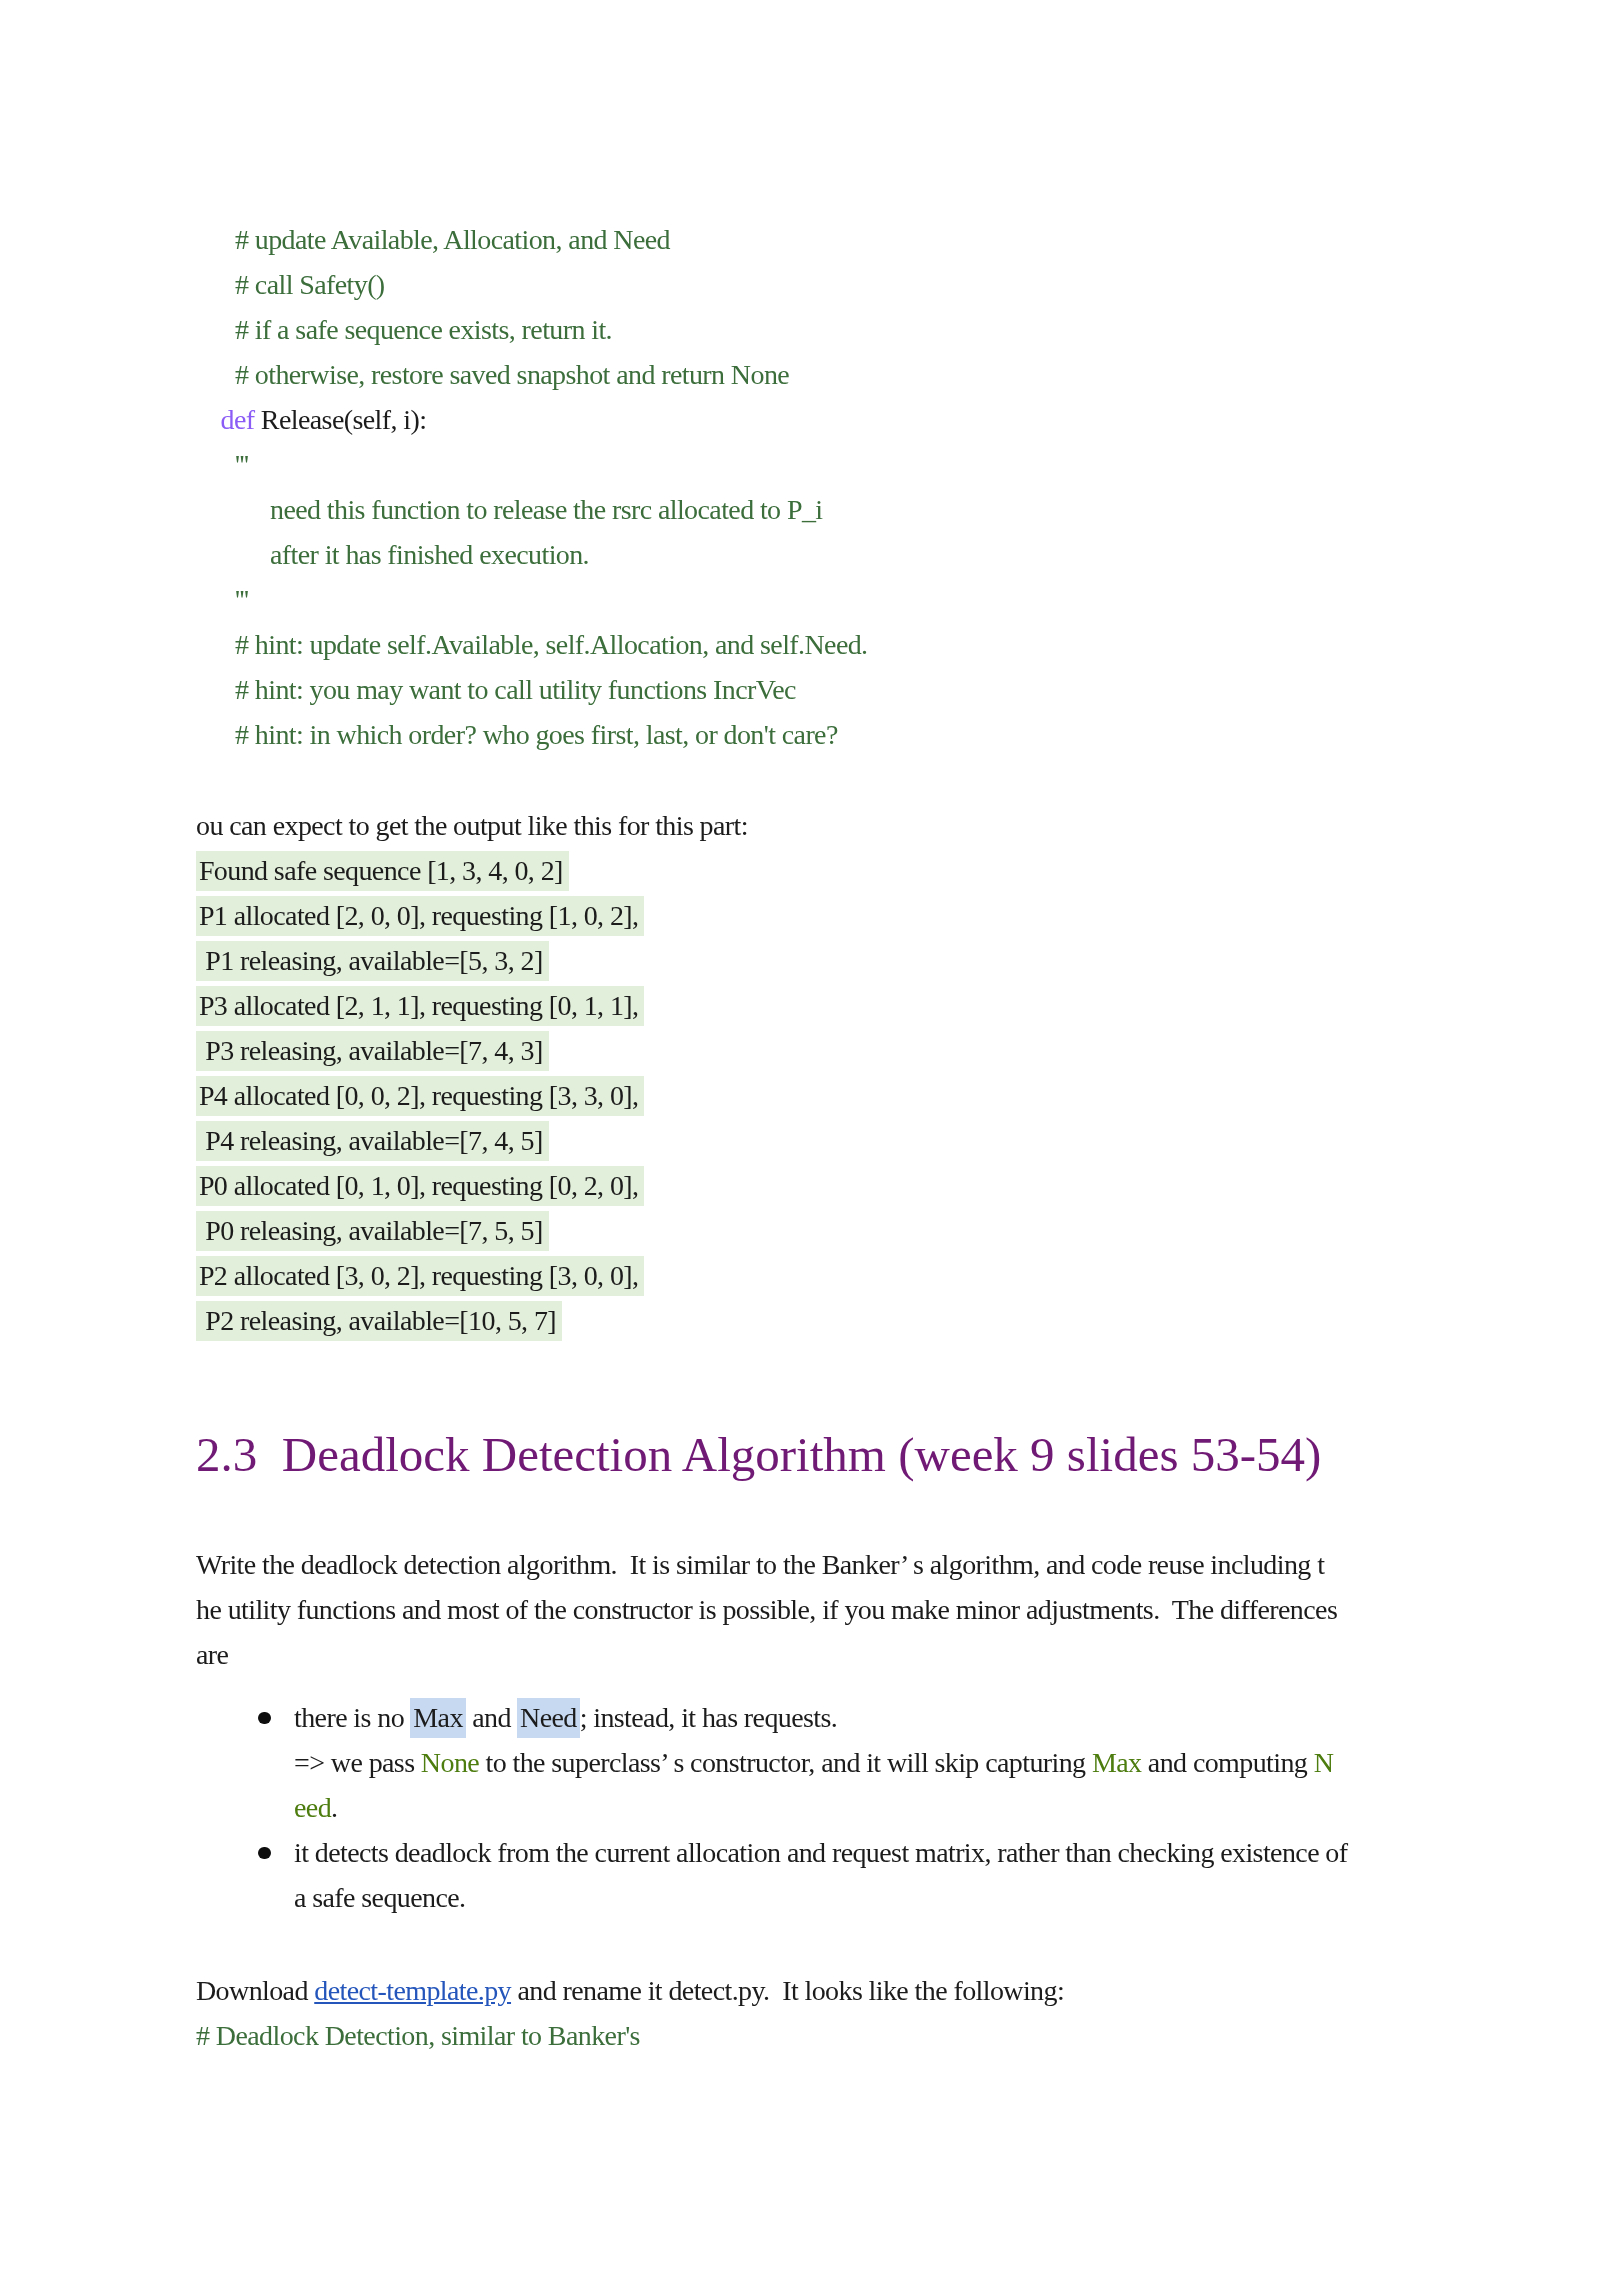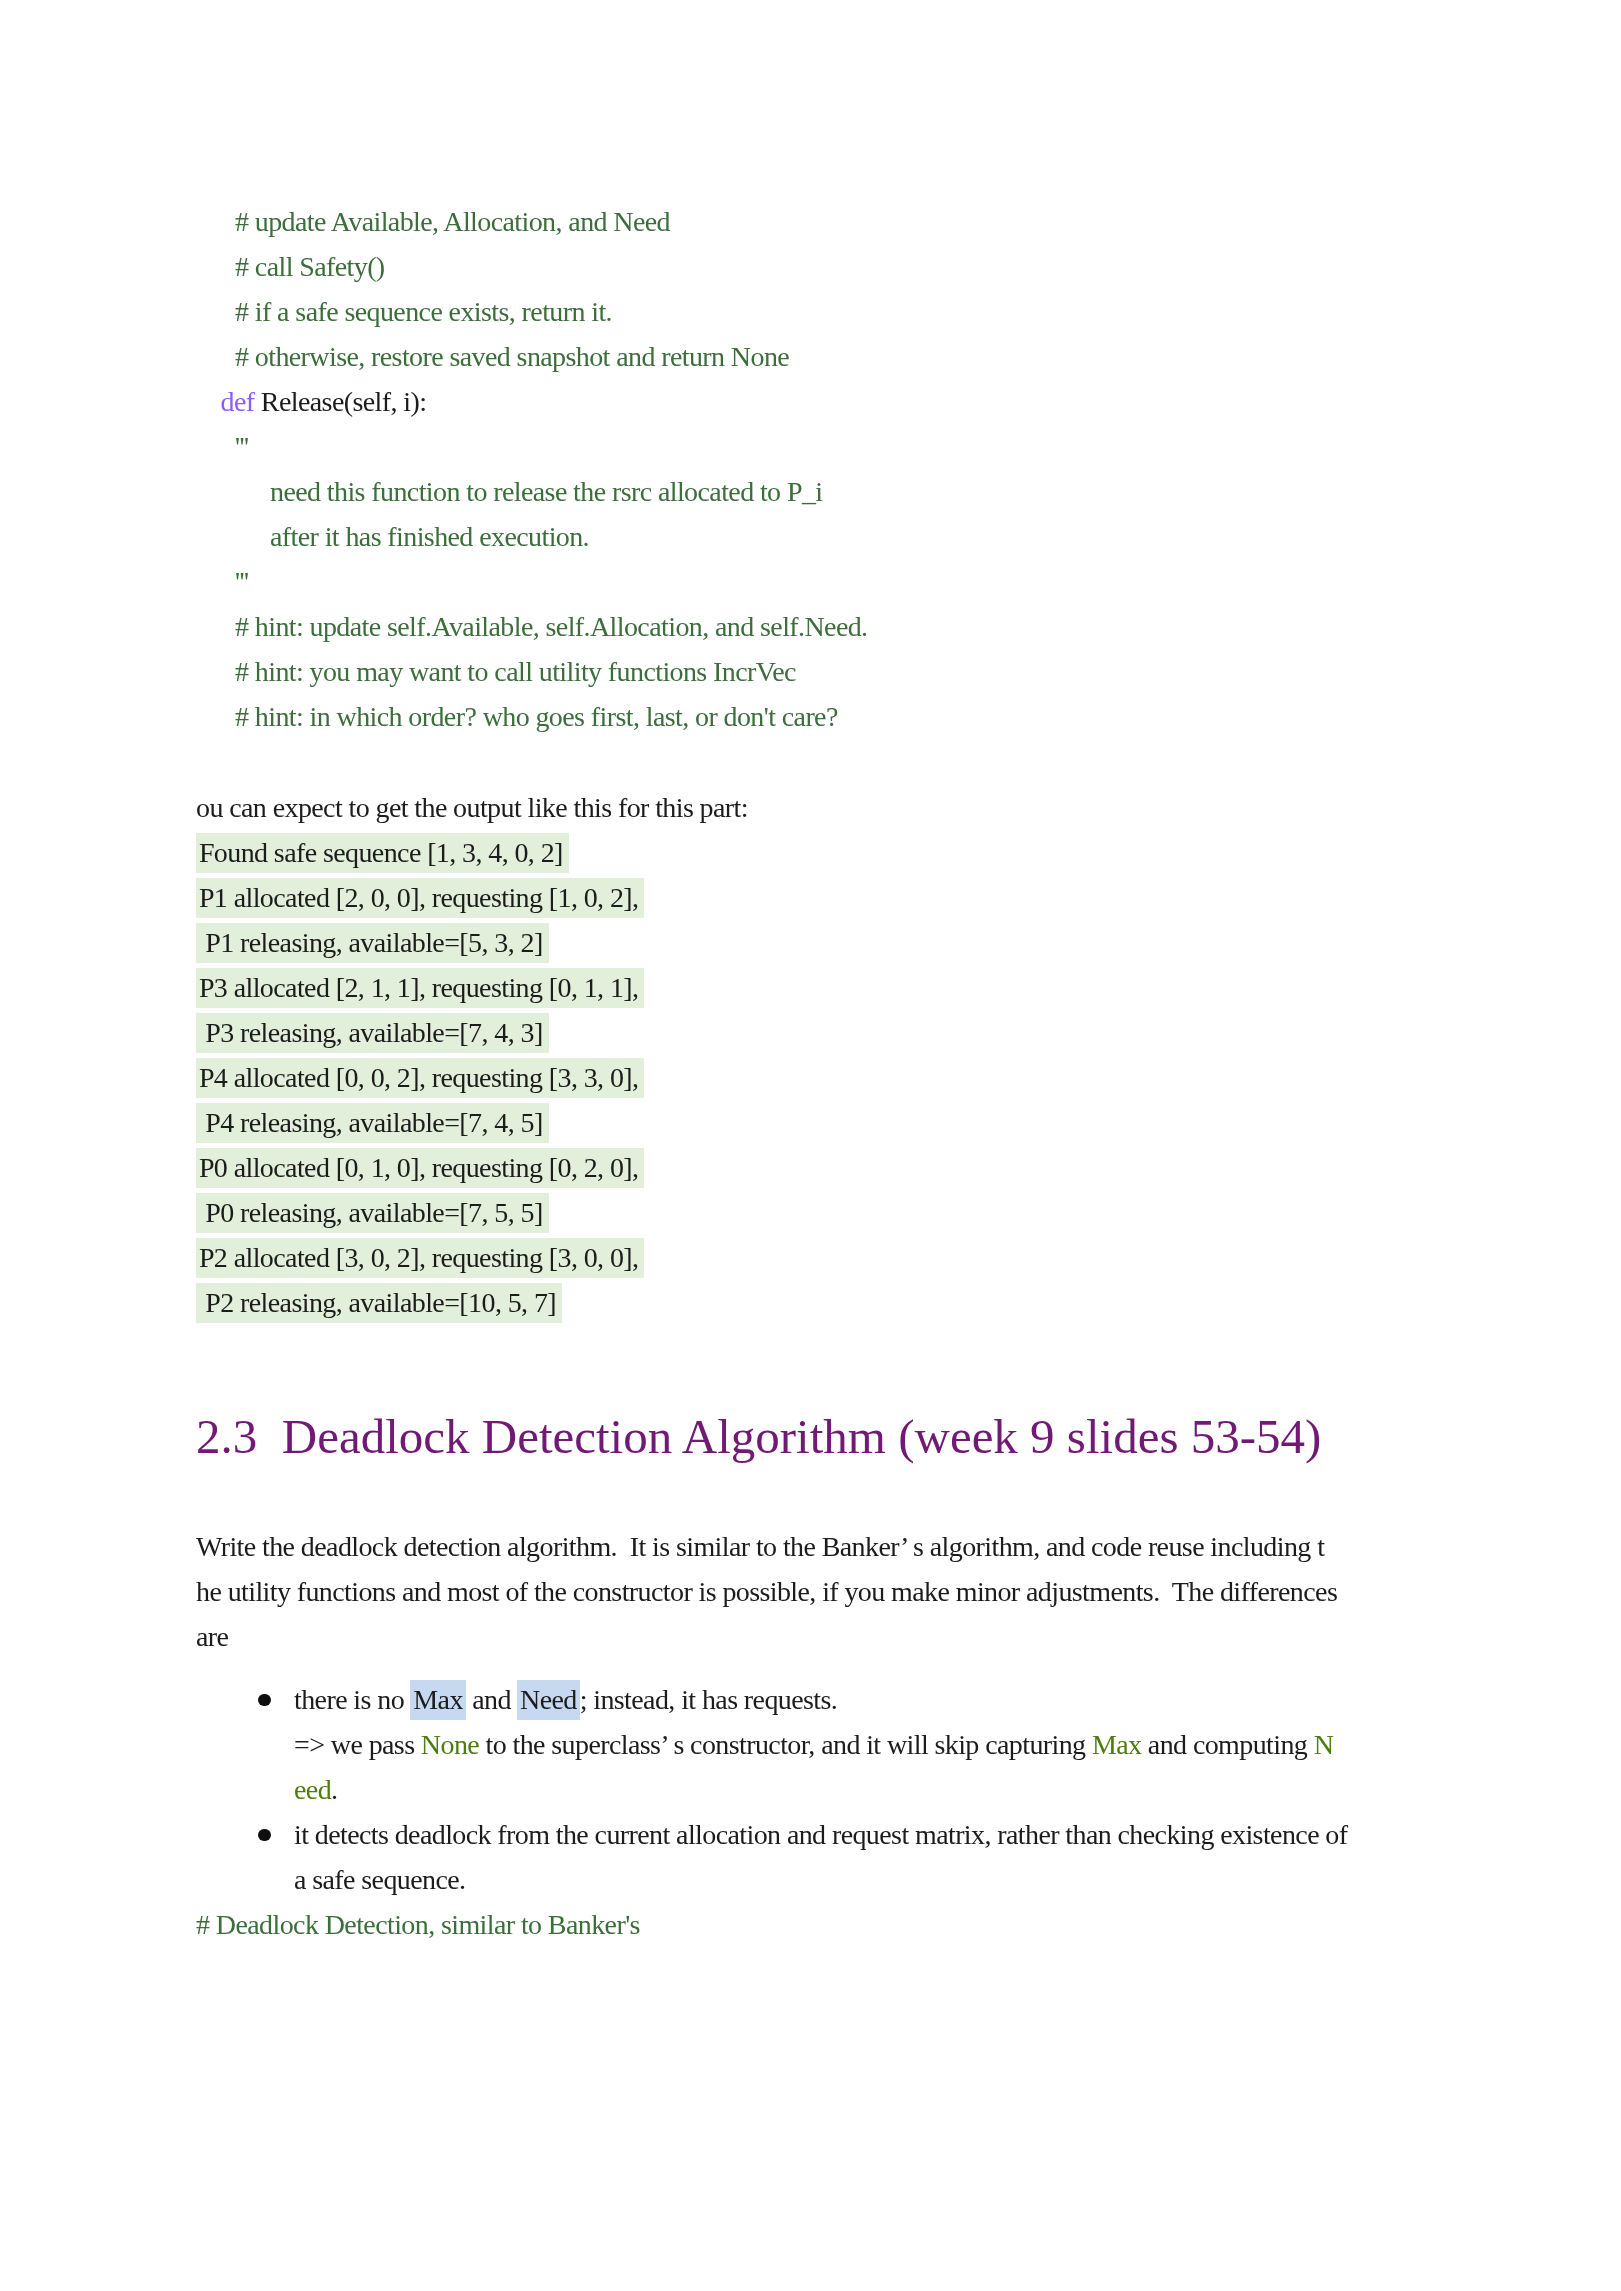--- a/index.html
+++ b/index.html
@@ -3,21 +3,21 @@
 <meta charset="utf-8">
 <style>
   html,body{margin:0;padding:0;background:#ffffff;}
   .page{
     position:relative;
     width:1621px;height:2292px;
     background:#ffffff;overflow:hidden;
     font-family:"Liberation Serif","DejaVu Serif",serif;
     color:#1c1c1c;
   }
-  .content{position:absolute;left:196px;top:199px;width:1245px;}
+  .content{position:absolute;left:196px;top:217px;width:1245px;}
   .line{
     font-size:28px;line-height:45px;letter-spacing:-0.6px;
     white-space:pre;color:#1c1c1c;
   }
   
   .ind-def{padding-left:24.5px;}
   .ind-comment{padding-left:39px;}
   .ind-doc{padding-left:74px;}
   
   .seg-plain{color:#1c1c1c;}
@@ -92,18 +92,21 @@
       </div>
 
     <div class="block-bullets">
         <div class="line bullet-line"><span class="seg-plain">there is no </span><span class="seg-hl-blue">Max</span><span class="seg-plain"> and </span><span class="seg-hl-blue">Need</span><span class="seg-plain">; instead, it has requests.</span><span class="bullet-dot"></span></div>
         <div class="line bullet-cont"><span class="seg-plain">=&gt; we pass </span><span class="seg-ref">None</span><span class="seg-plain"> to the superclass’ s constructor, and it will skip capturing </span><span class="seg-ref">Max</span><span class="seg-plain"> and computing </span><span class="seg-ref">N</span></div>
         <div class="line bullet-cont"><span class="seg-ref">eed</span><span class="seg-plain">.</span></div>
         <div class="line bullet-line"><span class="seg-plain">it detects deadlock from the current allocation and request matrix, rather than checking existence of</span><span class="bullet-dot"></span></div>
         <div class="line bullet-cont"><span class="seg-plain">a safe sequence.</span></div>
       </div>
 
+    <div class="block-download">
+        <div class="line"><span class="seg-plain">Download </span><span class="seg-link">detect-template.py</span><span class="seg-plain"> and rename it detect.py.  It looks like the following:</span></div>
+      </div>
 
     <div class="line seg-comment"># Deadlock Detection, similar to Banker's</div>
 
   </div>
 </div>
 
 
 </body></html>

